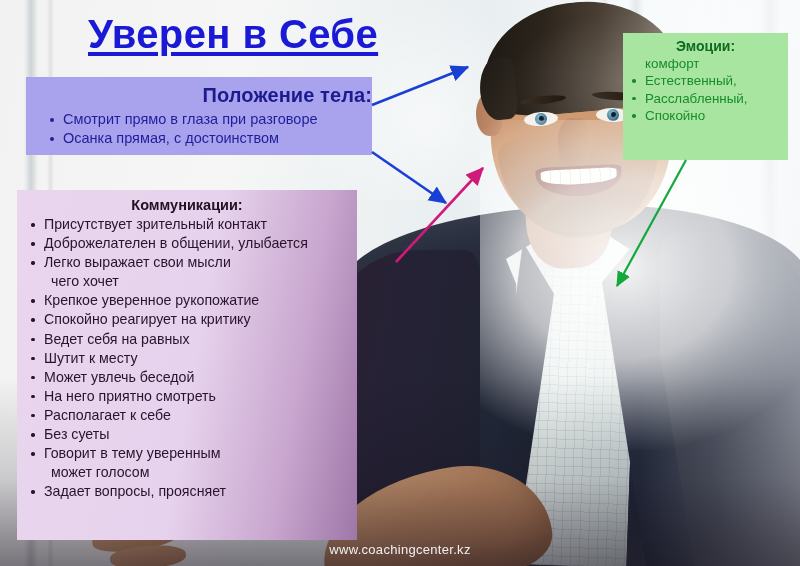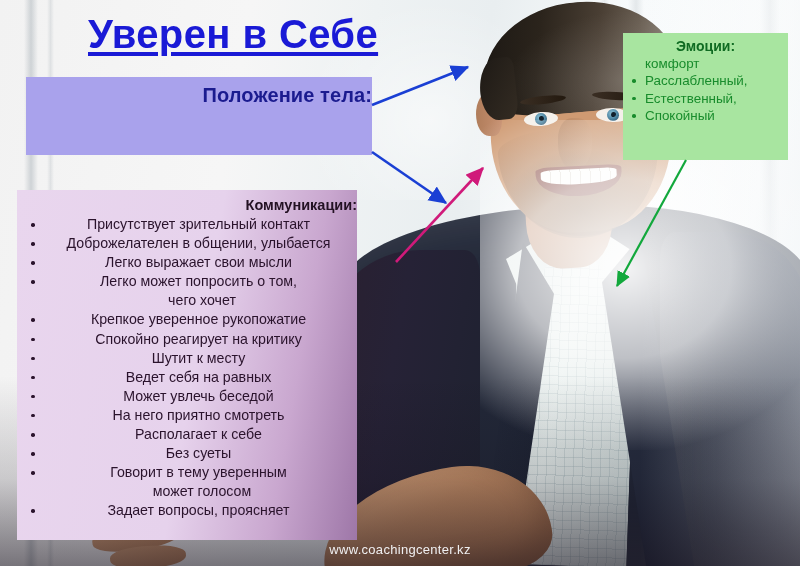--- a/index.html
+++ b/index.html
@@ -214,25 +214,25 @@
   #box-posture li::before{
     content:"";position:absolute;left:0;top:8px;width:4px;height:4px;border-radius:50%;background:#1f1f9c;
   }
 
   #box-comm{
     left:17px;top:190px;width:340px;height:350px;
     background:linear-gradient(100deg,#e9d6ee 0%,#e6d2ec 52%,#c9a7cf 78%,#9e77a8 100%);
     padding:4px 0 0 0;
   }
   #box-comm .bx-title{
-    color:#231123;font-weight:bold;font-size:14.5px;text-align:right;margin:3px 0 2px 0;
+    color:#231123;font-weight:bold;font-size:14.5px;text-align:center;margin:3px 0 2px 0;
   }
   #box-comm ul{margin:0;padding:0 4px 0 12px;list-style:none;}
   #box-comm li{
-    color:#2a132c;font-size:14.2px;line-height:1.345;position:relative;padding-left:15px;text-align:center;
+    color:#2a132c;font-size:14.2px;line-height:1.345;position:relative;padding-left:15px;
   }
   #box-comm li::before{
     content:"";position:absolute;left:2px;top:8px;width:3.5px;height:3.5px;border-radius:50%;background:#2a132c;
   }
   #box-comm li.cont::before{display:none;}
   #box-comm li.cont{padding-left:22px;}
 
   #box-emotions{
     left:623px;top:33px;width:165px;height:127px;
     background:#a8e5a0;
@@ -322,51 +322,54 @@
 
     <div class="bloom"></div>
     <div class="vignette-r"></div>
     <div class="vignette"></div>
   </div>
 
   <div id="title">Уверен в Себе</div>
 
   <div class="box" id="box-posture">
     <div class="bx-title">Положение тела:</div>
+    <ul>
+      <li>Смотрит прямо в глаза при разговоре</li>
+      <li>Осанка прямая, с достоинством</li>
+    </ul>
   </div>
 
   <div class="box" id="box-comm">
     <div class="bx-title">Коммуникации:</div>
     <ul>
       <li>Присутствует зрительный контакт</li>
       <li>Доброжелателен в общении, улыбается</li>
       <li>Легко выражает свои мысли</li>
-      <li>Легко может попросить о том,</li>
       <li class="cont">чего хочет</li>
       <li>Крепкое уверенное рукопожатие</li>
       <li>Спокойно реагирует на критику</li>
+      <li>Ведет себя на равных</li>
       <li>Шутит к месту</li>
-      <li>Ведет себя на равных</li>
       <li>Может увлечь беседой</li>
       <li>На него приятно смотреть</li>
       <li>Располагает к себе</li>
       <li>Без суеты</li>
       <li>Говорит в тему уверенным</li>
       <li class="cont">может голосом</li>
       <li>Задает вопросы, проясняет</li>
     </ul>
   </div>
 
   <div class="box" id="box-emotions">
     <div class="bx-title">Эмоции:</div>
     <ul>
       <li class="cont">комфорт</li>
+      <li>Естественный,</li>
       <li>Расслабленный,</li>
-      <li>Естественный,</li>
-      <li>Спокойный</li>
+      <li>Спокойно</li>
     </ul>
   </div>
 
   <svg id="arrows" width="800" height="566" viewBox="0 0 800 566">
     <defs>
       <marker id="ah-blue" markerWidth="9" markerHeight="9" refX="6.5" refY="3.2" orient="auto">
         <path d="M0,0 L7,3.2 L0,6.4 z" fill="#1a3fd4"></path>
       </marker>
       <marker id="ah-pink" markerWidth="9" markerHeight="9" refX="6.5" refY="3.2" orient="auto">
         <path d="M0,0 L7,3.2 L0,6.4 z" fill="#d01a7a"></path>

